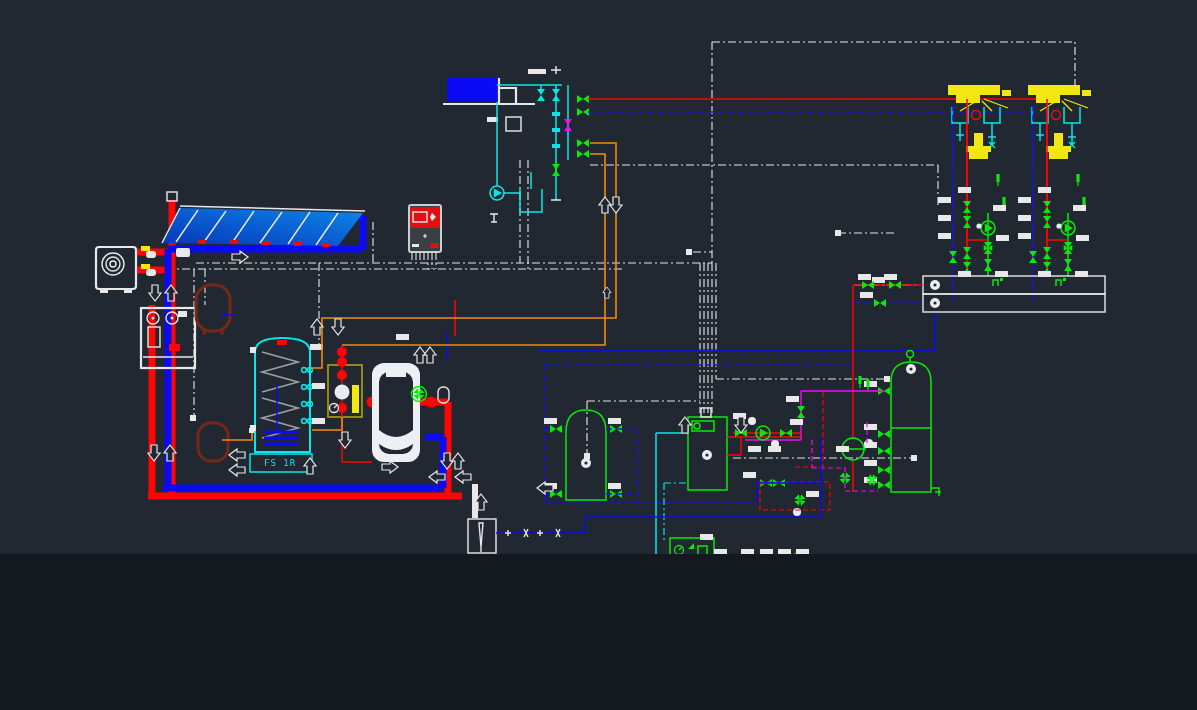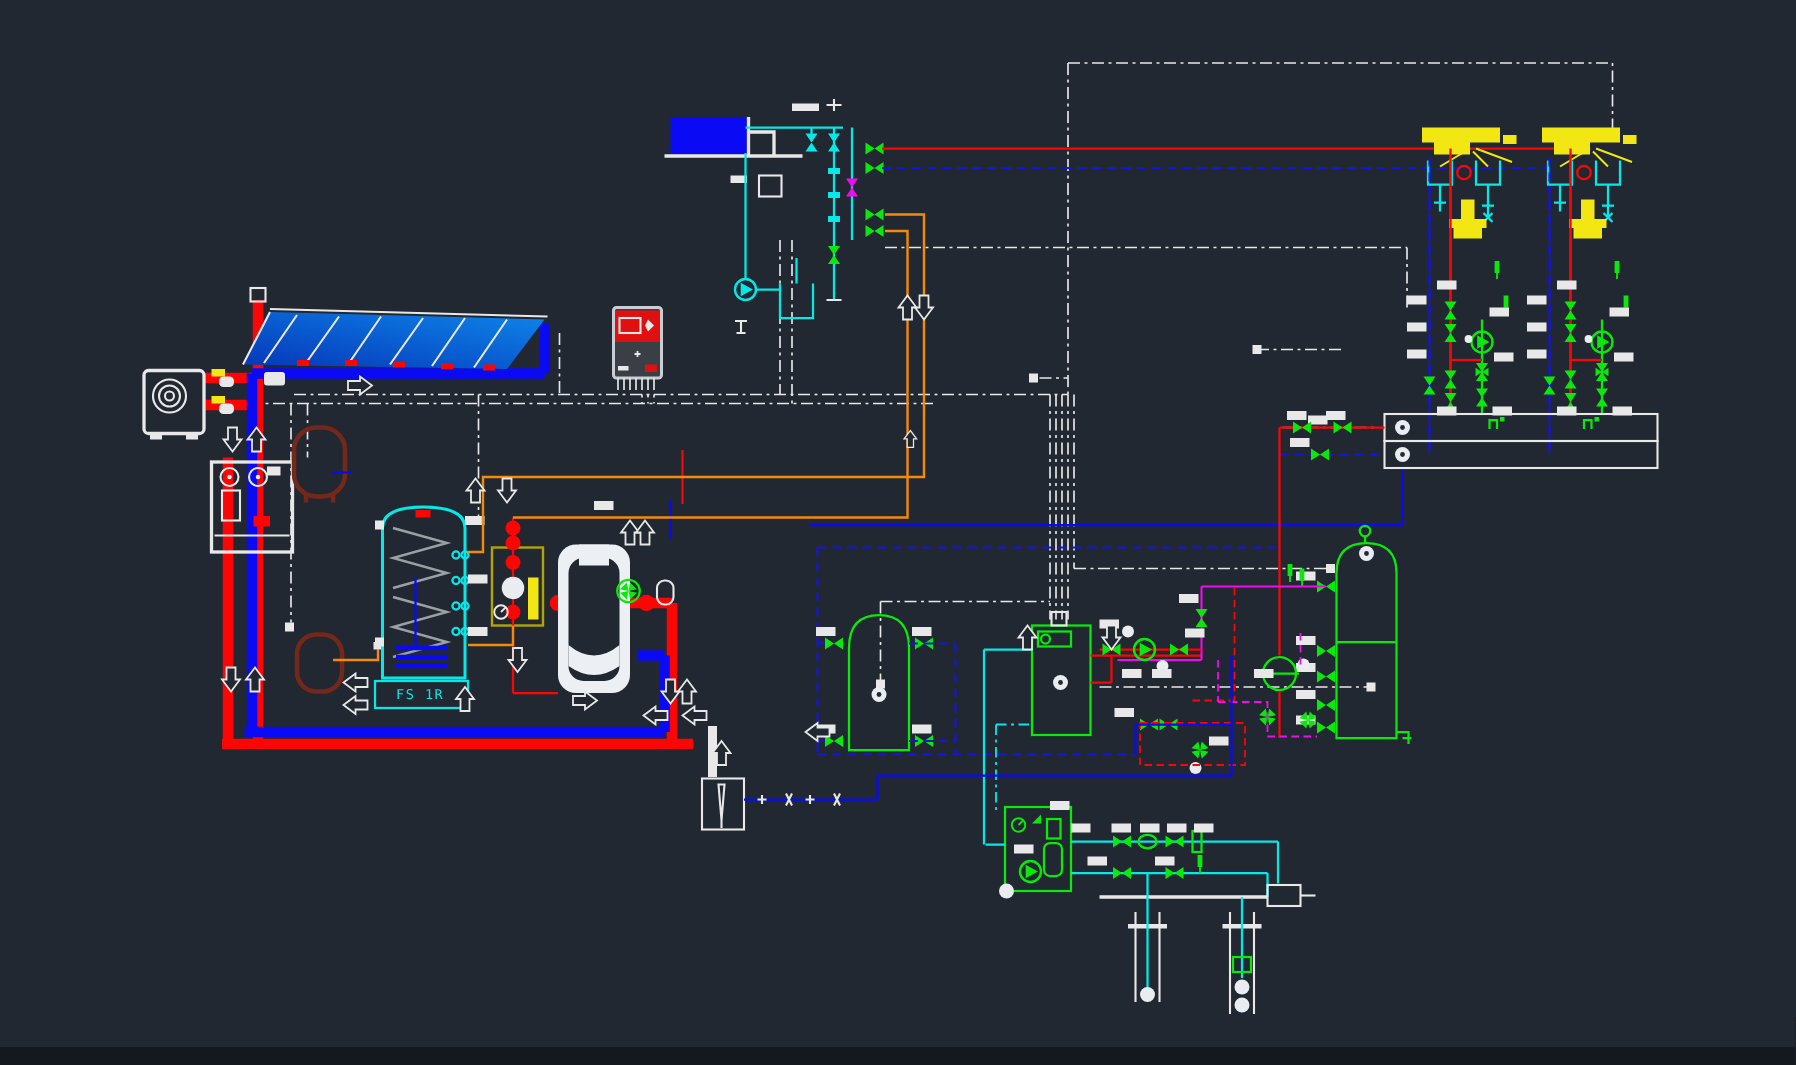--- a/index.html
+++ b/index.html
@@ -1,16 +1,16 @@
 <!DOCTYPE html>
 <html style="--background: #222831; --white: #e8e8e8; --red: #fb0505; --blue: #0a0af5; --blue_dark: #1414dc; --cyan: #06e8e8; --green: #0be80b; --yellow: #f2e713; --magenta: #ef0cef; --orange: #f28a0a; --maroon: #74281a; --gray: #9aa0a4; --panel_blue_dark: #0636b8; --panel_blue_light: #0d86ea;"><head>
 <meta charset="utf-8">
 <style>
   html,body{margin:0;padding:0;background:#14181f;}
-  #canvas{position:relative;width:1197px;height:698px;background:var(--background,#222831);overflow:hidden;
+  #canvas{position:relative;width:1197px;height:554px;background:var(--background,#222831);overflow:hidden;
           font-family:"DejaVu Sans Mono","Liberation Mono",monospace;}
   svg{display:block}
   
   .w {stroke:var(--white);fill:none;stroke-width:1.4}
   .w2{stroke:var(--white);fill:none;stroke-width:2.2}
   .wd{stroke:var(--white);fill:none;stroke-width:1.1;stroke-dasharray:8 3 2 3}
   .r {stroke:var(--red);fill:none;stroke-width:1.5}
   .rT{stroke:var(--red);fill:none;stroke-width:7}
   .rd{stroke:var(--red);fill:none;stroke-width:1.2;stroke-dasharray:5 3}
   .b {stroke:var(--blue);fill:none;stroke-width:1.5}

